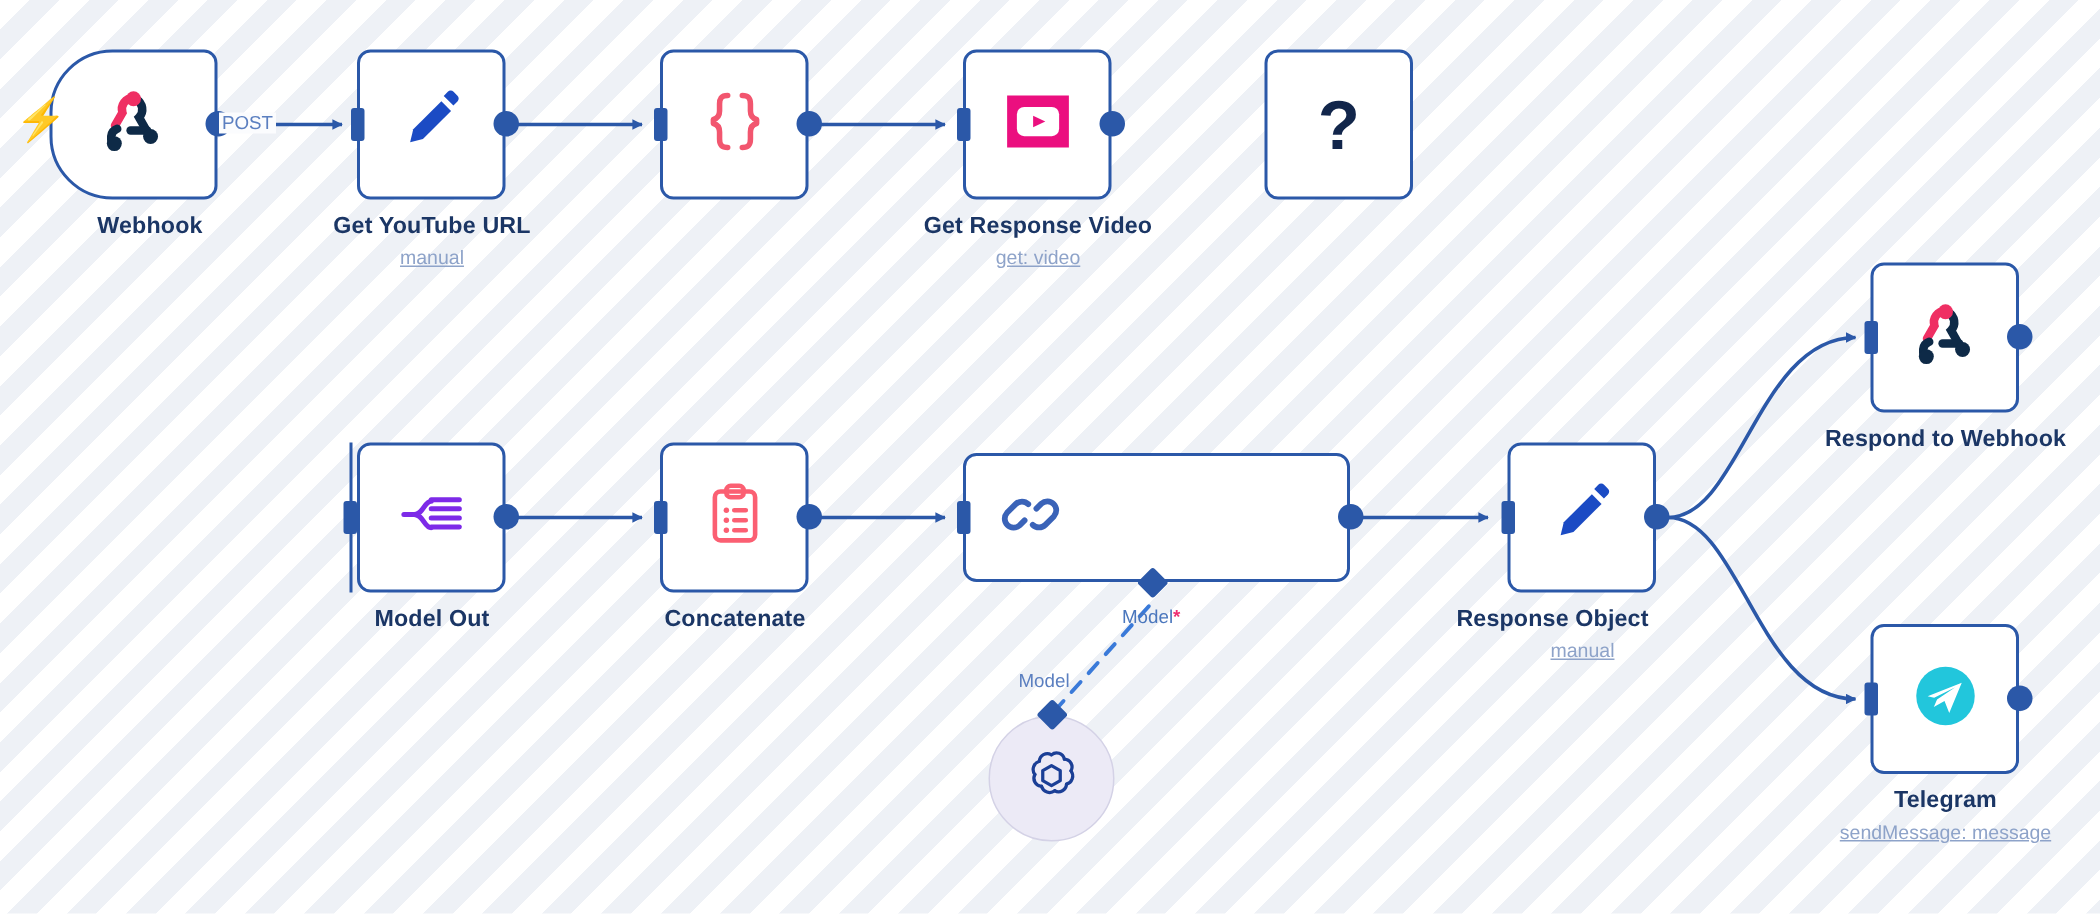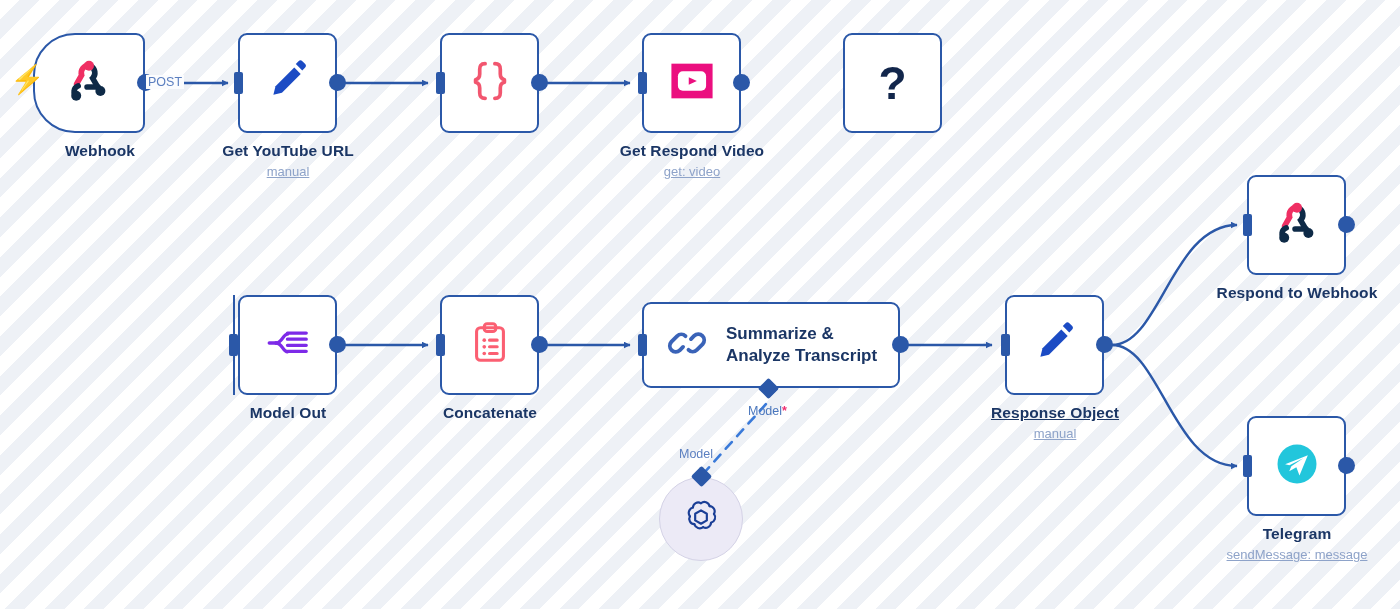--- a/index.html
+++ b/index.html
@@ -243,21 +243,21 @@
         <svg width="52" height="52" viewBox="0 0 48 48">
           <rect x="5" y="8" width="38" height="32" fill="#eb0f7f"></rect>
           <rect x="11" y="15" width="26" height="18" rx="4.5" fill="#ffffff"></rect>
           <path d="M21 20.5l7.5 3.5-7.5 3.5z" fill="#eb0f7f"></path>
         </svg>
       </span>
     </div>
     <div class="port-in" style="left:-4px; top:39px;"></div>
     <div class="port-out" style="left:91px; top:41px;"></div>
   </div>
-  <div class="node-label" style="left:581px; top:142px; width:222px;">Get Respond Video</div>
+  <div class="node-label" style="left:581px; top:142px; width:222px;">Get Response Video</div>
   <div class="node-sub" style="left:581px; top:164px; width:222px;">get: video</div>
 
   <div class="node" style="left:843px; top:33px; width:99px; height:100px;">
     <div class="node-box" style="width:99px; height:100px;">
       <span class="qmark">?</span>
     </div>
   </div>
 
   <div class="node" style="left:238px; top:295px; width:99px; height:100px;">
     <div class="node-box" style="width:99px; height:100px;">
@@ -294,24 +294,20 @@
   </div>
   <div class="node-label" style="left:379px; top:404px; width:222px;">Concatenate</div>
 
   <div class="node" style="left:642px; top:302px; width:258px; height:86px;">
     <div class="node-box wide" style="width:258px; height:86px;">
       <span>
         <svg width="42" height="42" viewBox="0 0 48 48">
           <path d="M19.5 28.5l-3.8 3.8a6.8 6.8 0 01-9.6-9.6l6.6-6.6a6.8 6.8 0 019.6 0" stroke="#3a63b8" stroke-width="4.4" fill="none" stroke-linecap="round"></path>
           <path d="M28.5 19.5l3.8-3.8a6.8 6.8 0 019.6 9.6l-6.6 6.6a6.8 6.8 0 01-9.6 0" stroke="#3a63b8" stroke-width="4.4" fill="none" stroke-linecap="round"></path>
         </svg>
-      </span>
-      <span class="inline-title">
-        <span>Summarize &amp;</span><br>
-        <span>Analyze Transcript</span>
       </span>
     </div>
     <div class="port-in" style="left:-4px; top:32px;"></div>
     <div class="port-out" style="left:250px; top:34px;"></div>
     <div class="port-diamond" style="left:119px; top:79px;"></div>
   </div>
   <div class="edge-label req" style="left:748px; top:404px;">
     <span>Model</span><span class="star">*</span>
   </div>
 
@@ -342,21 +338,21 @@
       <span>
         <svg width="50" height="50" viewBox="0 0 48 48">
           <path d="M10 37.2l2-8.2 18-18 6.2 6.2-18 18-8.2 2z" fill="#1b4bc4"></path>
           <path d="M31.5 7.6l2.6-2.6a2.6 2.6 0 013.7 0l2.5 2.5a2.6 2.6 0 010 3.7l-2.6 2.6z" fill="#1b4bc4"></path>
         </svg>
       </span>
     </div>
     <div class="port-in" style="left:-4px; top:39px;"></div>
     <div class="port-out" style="left:91px; top:41px;"></div>
   </div>
-  <div class="node-label" style="left:944px; top:404px; width:222px;text-decoration:underline;">Response Object</div>
+  <div class="node-label" style="left:924px; top:404px; width:222px;">Response Object</div>
   <div class="node-sub" style="left:944px; top:426px; width:222px;">manual</div>
 
   <div class="node" style="left:1247px; top:175px; width:99px; height:100px;">
     <div class="node-box" style="width:99px; height:100px;">
       <span>
         <svg width="52" height="52" viewBox="0 0 48 48">
           <path d="M24 9.5c-5 0-8.2 4.6-6.8 9.1l-4.6 8" stroke="#ef2f63" stroke-width="5.2" fill="none" stroke-linecap="round"></path>
           <path d="M25.6 10.2c4.2 2.4 5.1 8 1.8 11.3l4.7 8.2" stroke="#0e2a47" stroke-width="5.2" fill="none" stroke-linecap="round"></path>
           <path d="M32.4 29.5H22.2" stroke="#0e2a47" stroke-width="5.2" fill="none" stroke-linecap="round"></path>
           <path d="M14 28.5c-4.3 1.5-5.2 7.4-1.2 10" stroke="#0e2a47" stroke-width="5.2" fill="none" stroke-linecap="round"></path>

